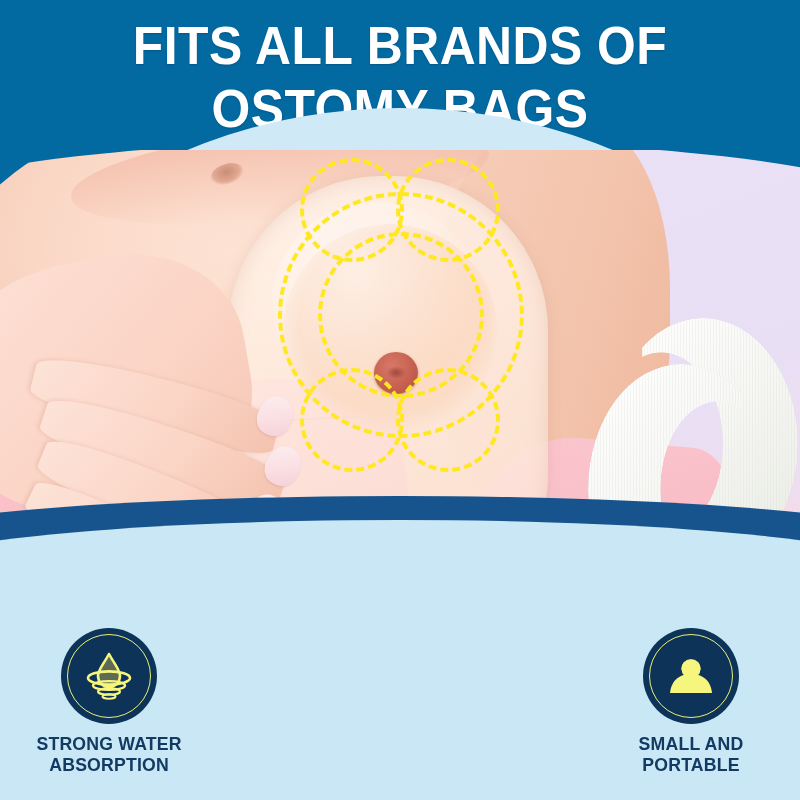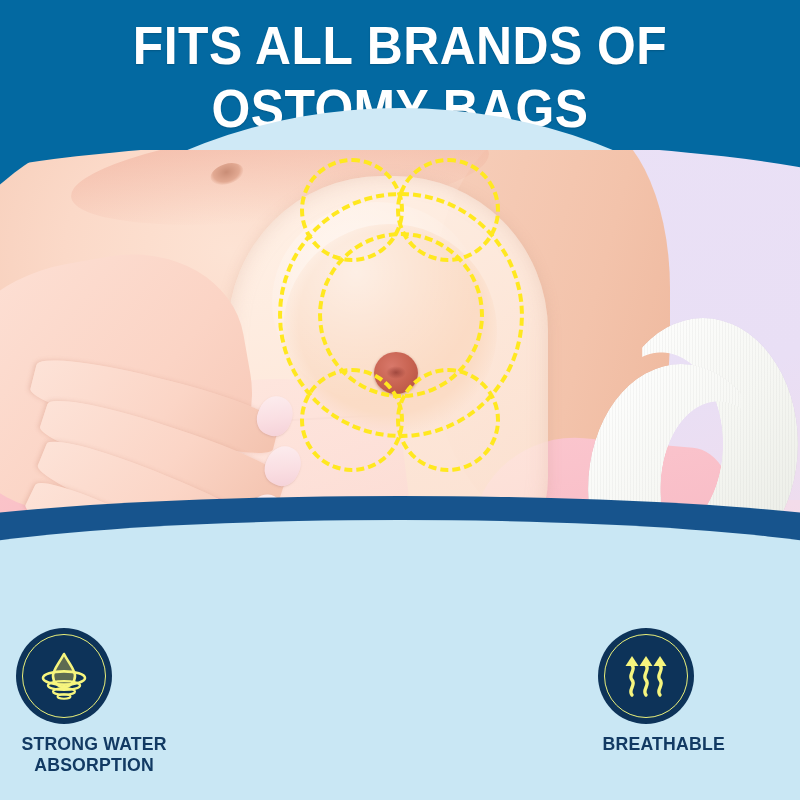--- a/index.html
+++ b/index.html
@@ -180,21 +180,21 @@
     position:absolute;left:-120px;top:520px;width:1040px;height:300px;
     background:#c9e7f4;border-radius:50%/56px 56px 0 0;
     z-index:10;
   }
 
   
   .features{
     position:absolute;left:0;top:628px;width:800px;height:172px;z-index:12;
     display:flex;justify-content:space-between;padding:0 16px;box-sizing:border-box;
   }
-  .feature{width:186px;display:flex;flex-direction:column;align-items:flex-start;}
+  .feature{width:186px;display:flex;flex-direction:column;align-items:center;}
   .badge{
     width:96px;height:96px;border-radius:50%;
     background:#0d3359;position:relative;
     display:flex;align-items:center;justify-content:center;
   }
   .badge:before{
     content:"";position:absolute;left:6px;top:6px;right:6px;bottom:6px;
     border:1.5px solid #eaf07a;border-radius:50%;
   }
   .badge svg{position:relative;z-index:2;}
@@ -278,31 +278,26 @@
           <ellipse cx="31" cy="40.5" rx="16" ry="4.4" fill="none" stroke="#f6f57e" stroke-width="2.4"></ellipse>
           <ellipse cx="31" cy="46.5" rx="11" ry="3.2" fill="none" stroke="#f6f57e" stroke-width="2.2"></ellipse>
           <ellipse cx="31" cy="51.5" rx="6.5" ry="2.2" fill="none" stroke="#f6f57e" stroke-width="2"></ellipse>
         </svg>
       </div>
       <div class="caption">STRONG WATER
 ABSORPTION</div>
     </div>
 
 
+
     <div class="feature">
       <div class="badge">
         <svg width="62" height="62" viewBox="0 0 62 62">
-          <g stroke="#f6f57e" stroke-width="3.4" fill="none" stroke-linecap="round">
-            <path d="M17 50 C12.5 45 21.5 40 17 35 C12.5 30 21.5 25 17 20"></path>
-            <path d="M31 50 C26.5 45 35.5 40 31 35 C26.5 30 35.5 25 31 20"></path>
-            <path d="M45 50 C40.5 45 49.5 40 45 35 C40.5 30 49.5 25 45 20"></path>
-          </g>
-          <path d="M17 11 L23.5 21 L10.5 21 Z" fill="#f6f57e"></path>
-          <path d="M31 11 L37.5 21 L24.5 21 Z" fill="#f6f57e"></path>
-          <path d="M45 11 L51.5 21 L38.5 21 Z" fill="#f6f57e"></path>
+          <path d="M23 24 C23 13 39 13 39 24" fill="none" stroke="#f6f57e" stroke-width="3.2" stroke-linecap="round"></path>
+          <circle cx="31" cy="24" r="9.5" fill="#f6f57e"></circle>
+          <path d="M31 29 C45 29 51 38 52 48 L10 48 C11 38 17 29 31 29 Z" fill="#f6f57e"></path>
         </svg>
       </div>
-      <div class="caption">BREATHABLE</div>
+      <div class="caption">SMALL AND PORTABLE</div>
     </div>
-
 
   </div>
 </div>
 
 </body></html>

